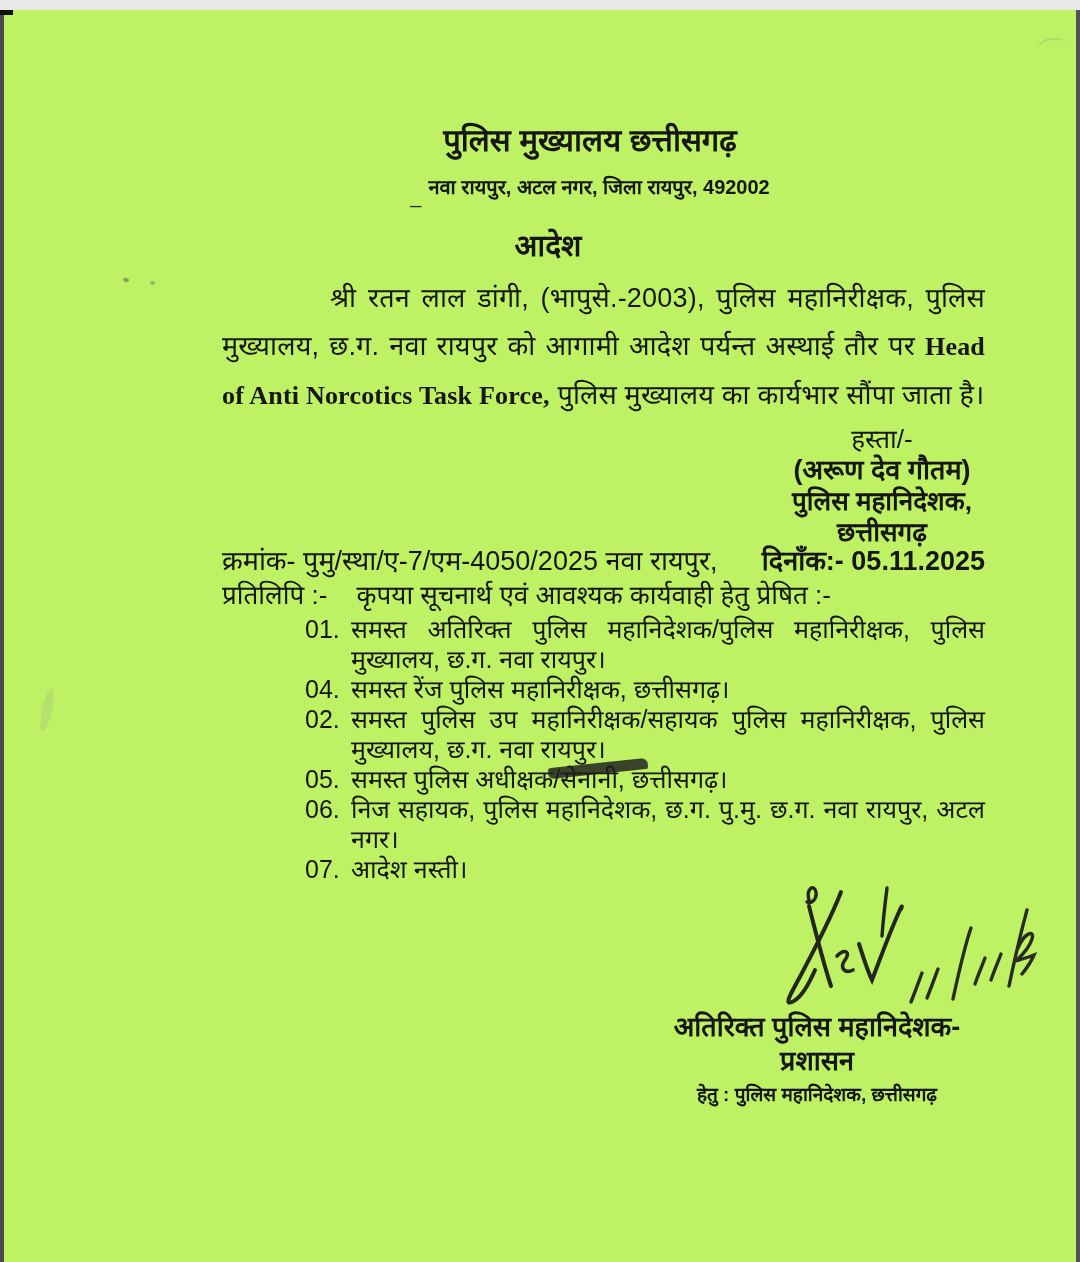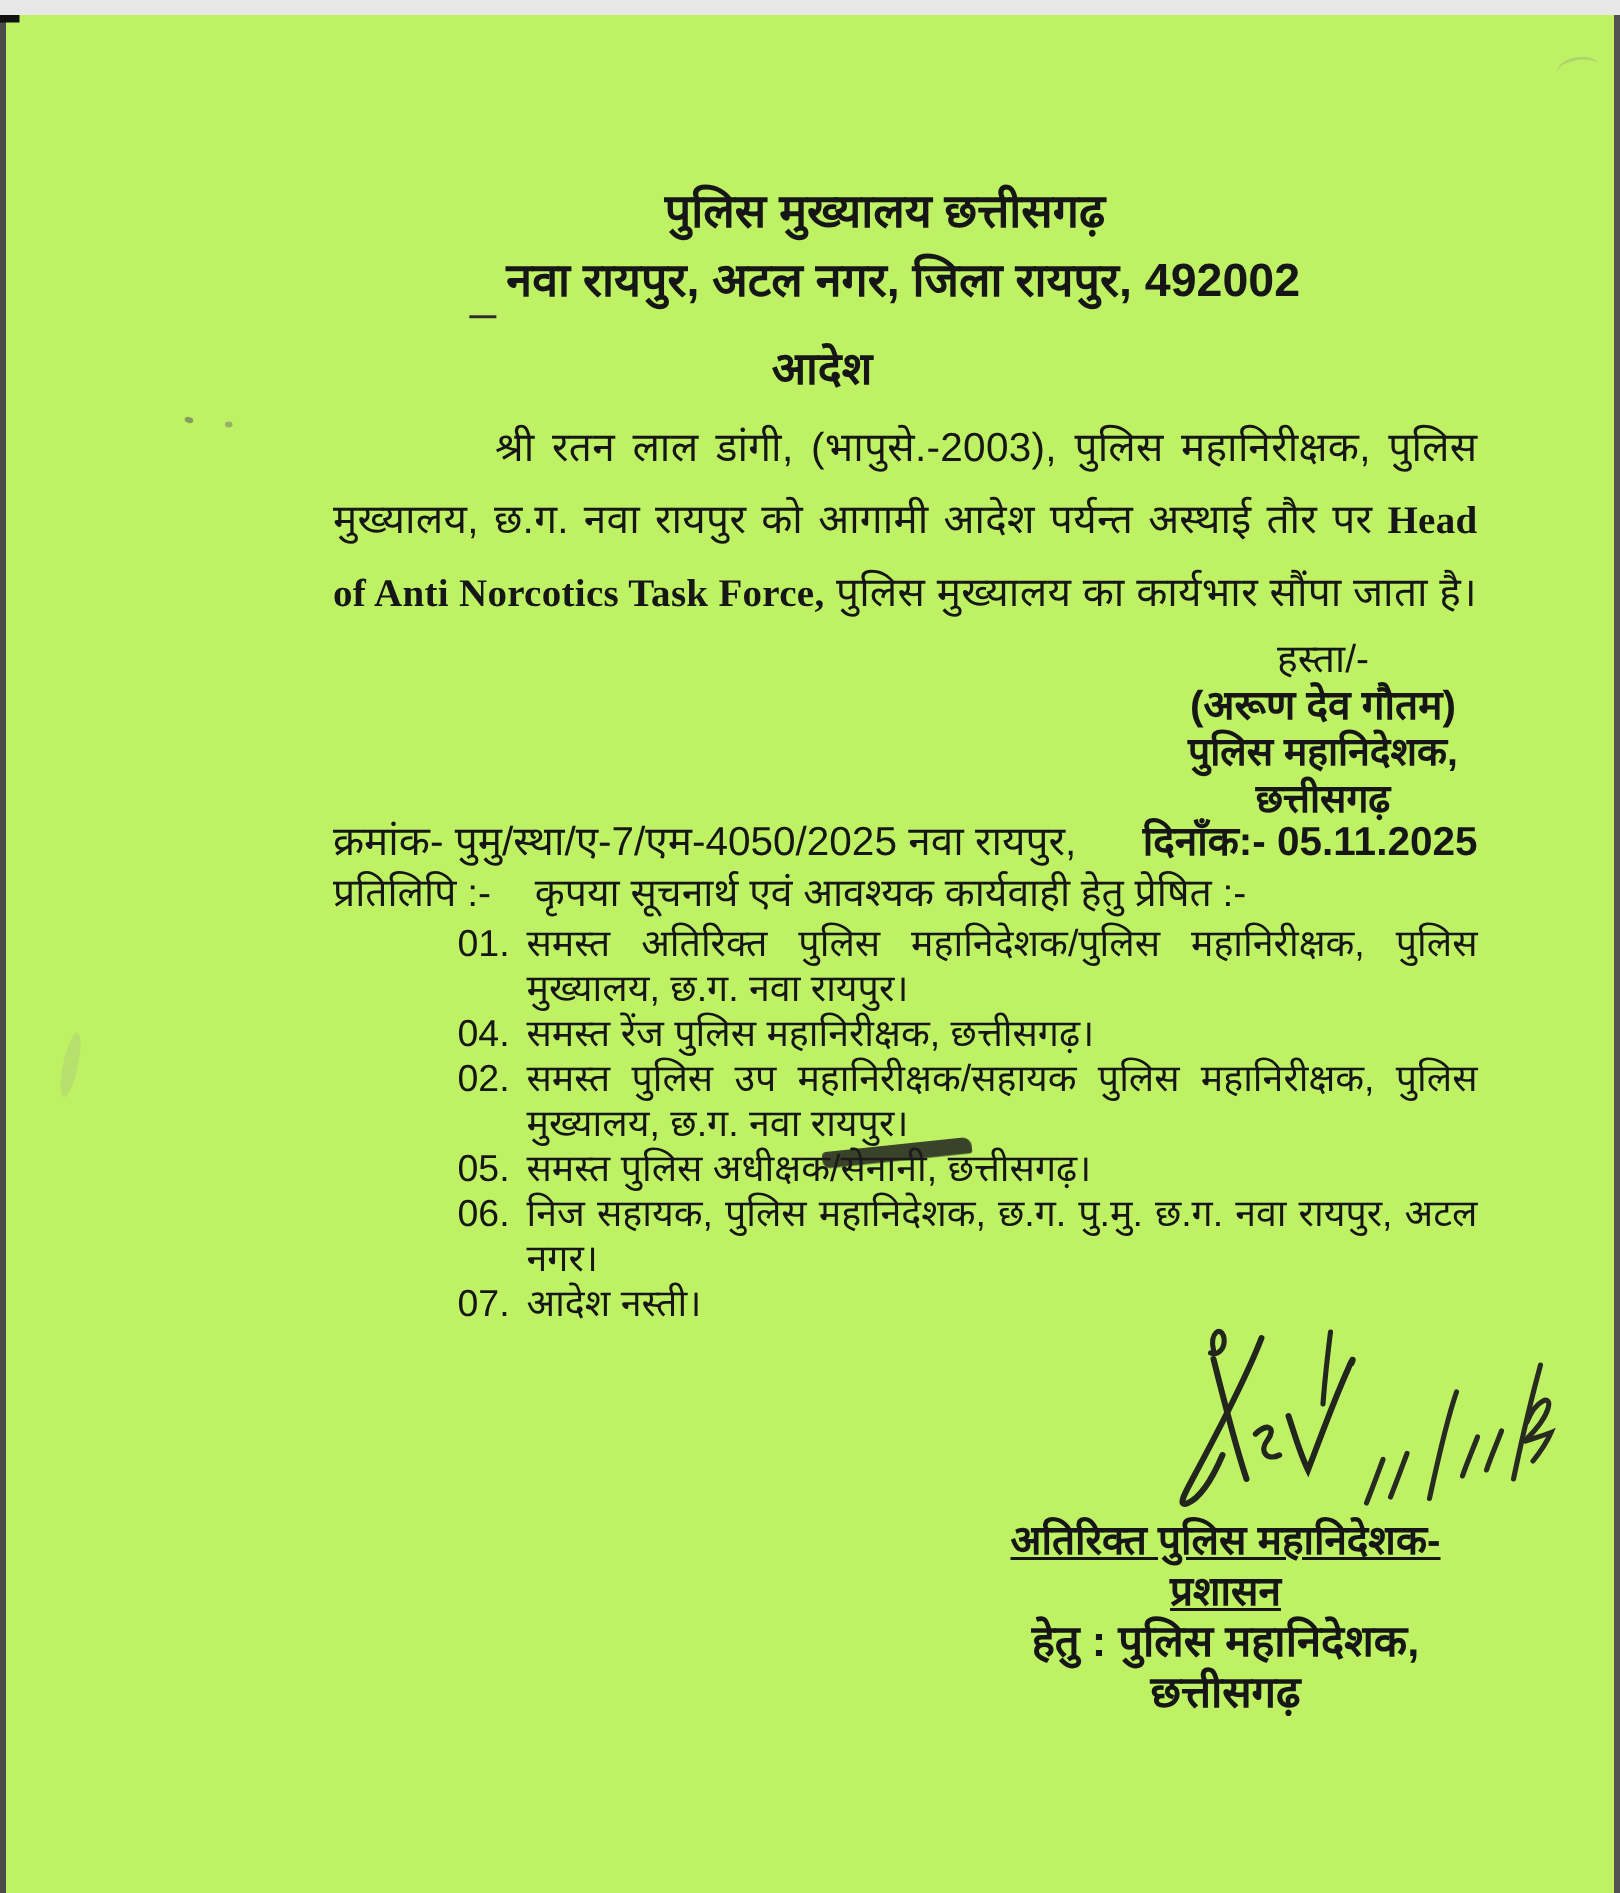--- a/index.html
+++ b/index.html
@@ -23,21 +23,21 @@
   .squiggle-tr{position:absolute;left:1038px;top:28px;width:28px;height:14px;border-top:2px solid rgba(140,140,140,.30);border-radius:50%;transform:rotate(-10deg);}
   .ink-smudge{
     position:absolute;left:548px;top:753px;width:100px;height:11px;
     background:rgba(28,28,28,.82);border-radius:3px 6px 2px 5px;
     transform:rotate(-6deg);filter:blur(.4px);
   }
 
   
   .header{position:absolute;left:180px;top:108px;width:820px;text-align:center;}
   .header .org{font-size:31px;font-weight:700;line-height:46px;}
-  .header .address{font-size:31px;font-weight:700;line-height:46px;}
+  .header .address{font-size:20px;font-weight:700;line-height:46px;}
   .header .stray{display:inline-block;font-weight:400;transform:translateY(9px);margin-right:7px;color:#2a2a2a;}
   .header .title{display:inline-block;font-size:30px;font-weight:700;margin-top:14px;transform:translateX(-42px);}
 
   
   .body-para{
     position:absolute;left:222px;top:264px;width:763px;
     font-size:27px;line-height:48px;text-align:justify;text-indent:108px;
     letter-spacing:.2px;
   }
   .body-para .en{font-family:"Liberation Serif","DejaVu Serif",serif;font-weight:700;font-size:26px;}
@@ -58,22 +58,22 @@
   .copylist .row{display:flex;}
   .copylist .no{flex:0 0 46px;}
   .copylist .txt{flex:1;text-align:justify;}
 
   
   .hand-sign{position:absolute;left:775px;top:868px;width:270px;height:140px;}
   .hand-sign svg{width:100%;height:100%;}
 
   
   .footer{position:absolute;left:647px;top:1000px;width:340px;text-align:center;line-height:34px;}
-  .footer .f1{font-size:27px;font-weight:700;text-decoration:underline;}
-  .footer .f2{font-size:29px;font-weight:600;}
+  .footer .f1{font-size:27px;font-weight:700;}
+  .footer .f2{font-size:19px;font-weight:600;}
 </style>
 </head>
 <body>
 
 <div class="page">
 
   <div class="edge-left"></div>
   <div class="edge-right"></div>
   <div class="corner-mark"></div>
   <div class="dot-a"></div>

